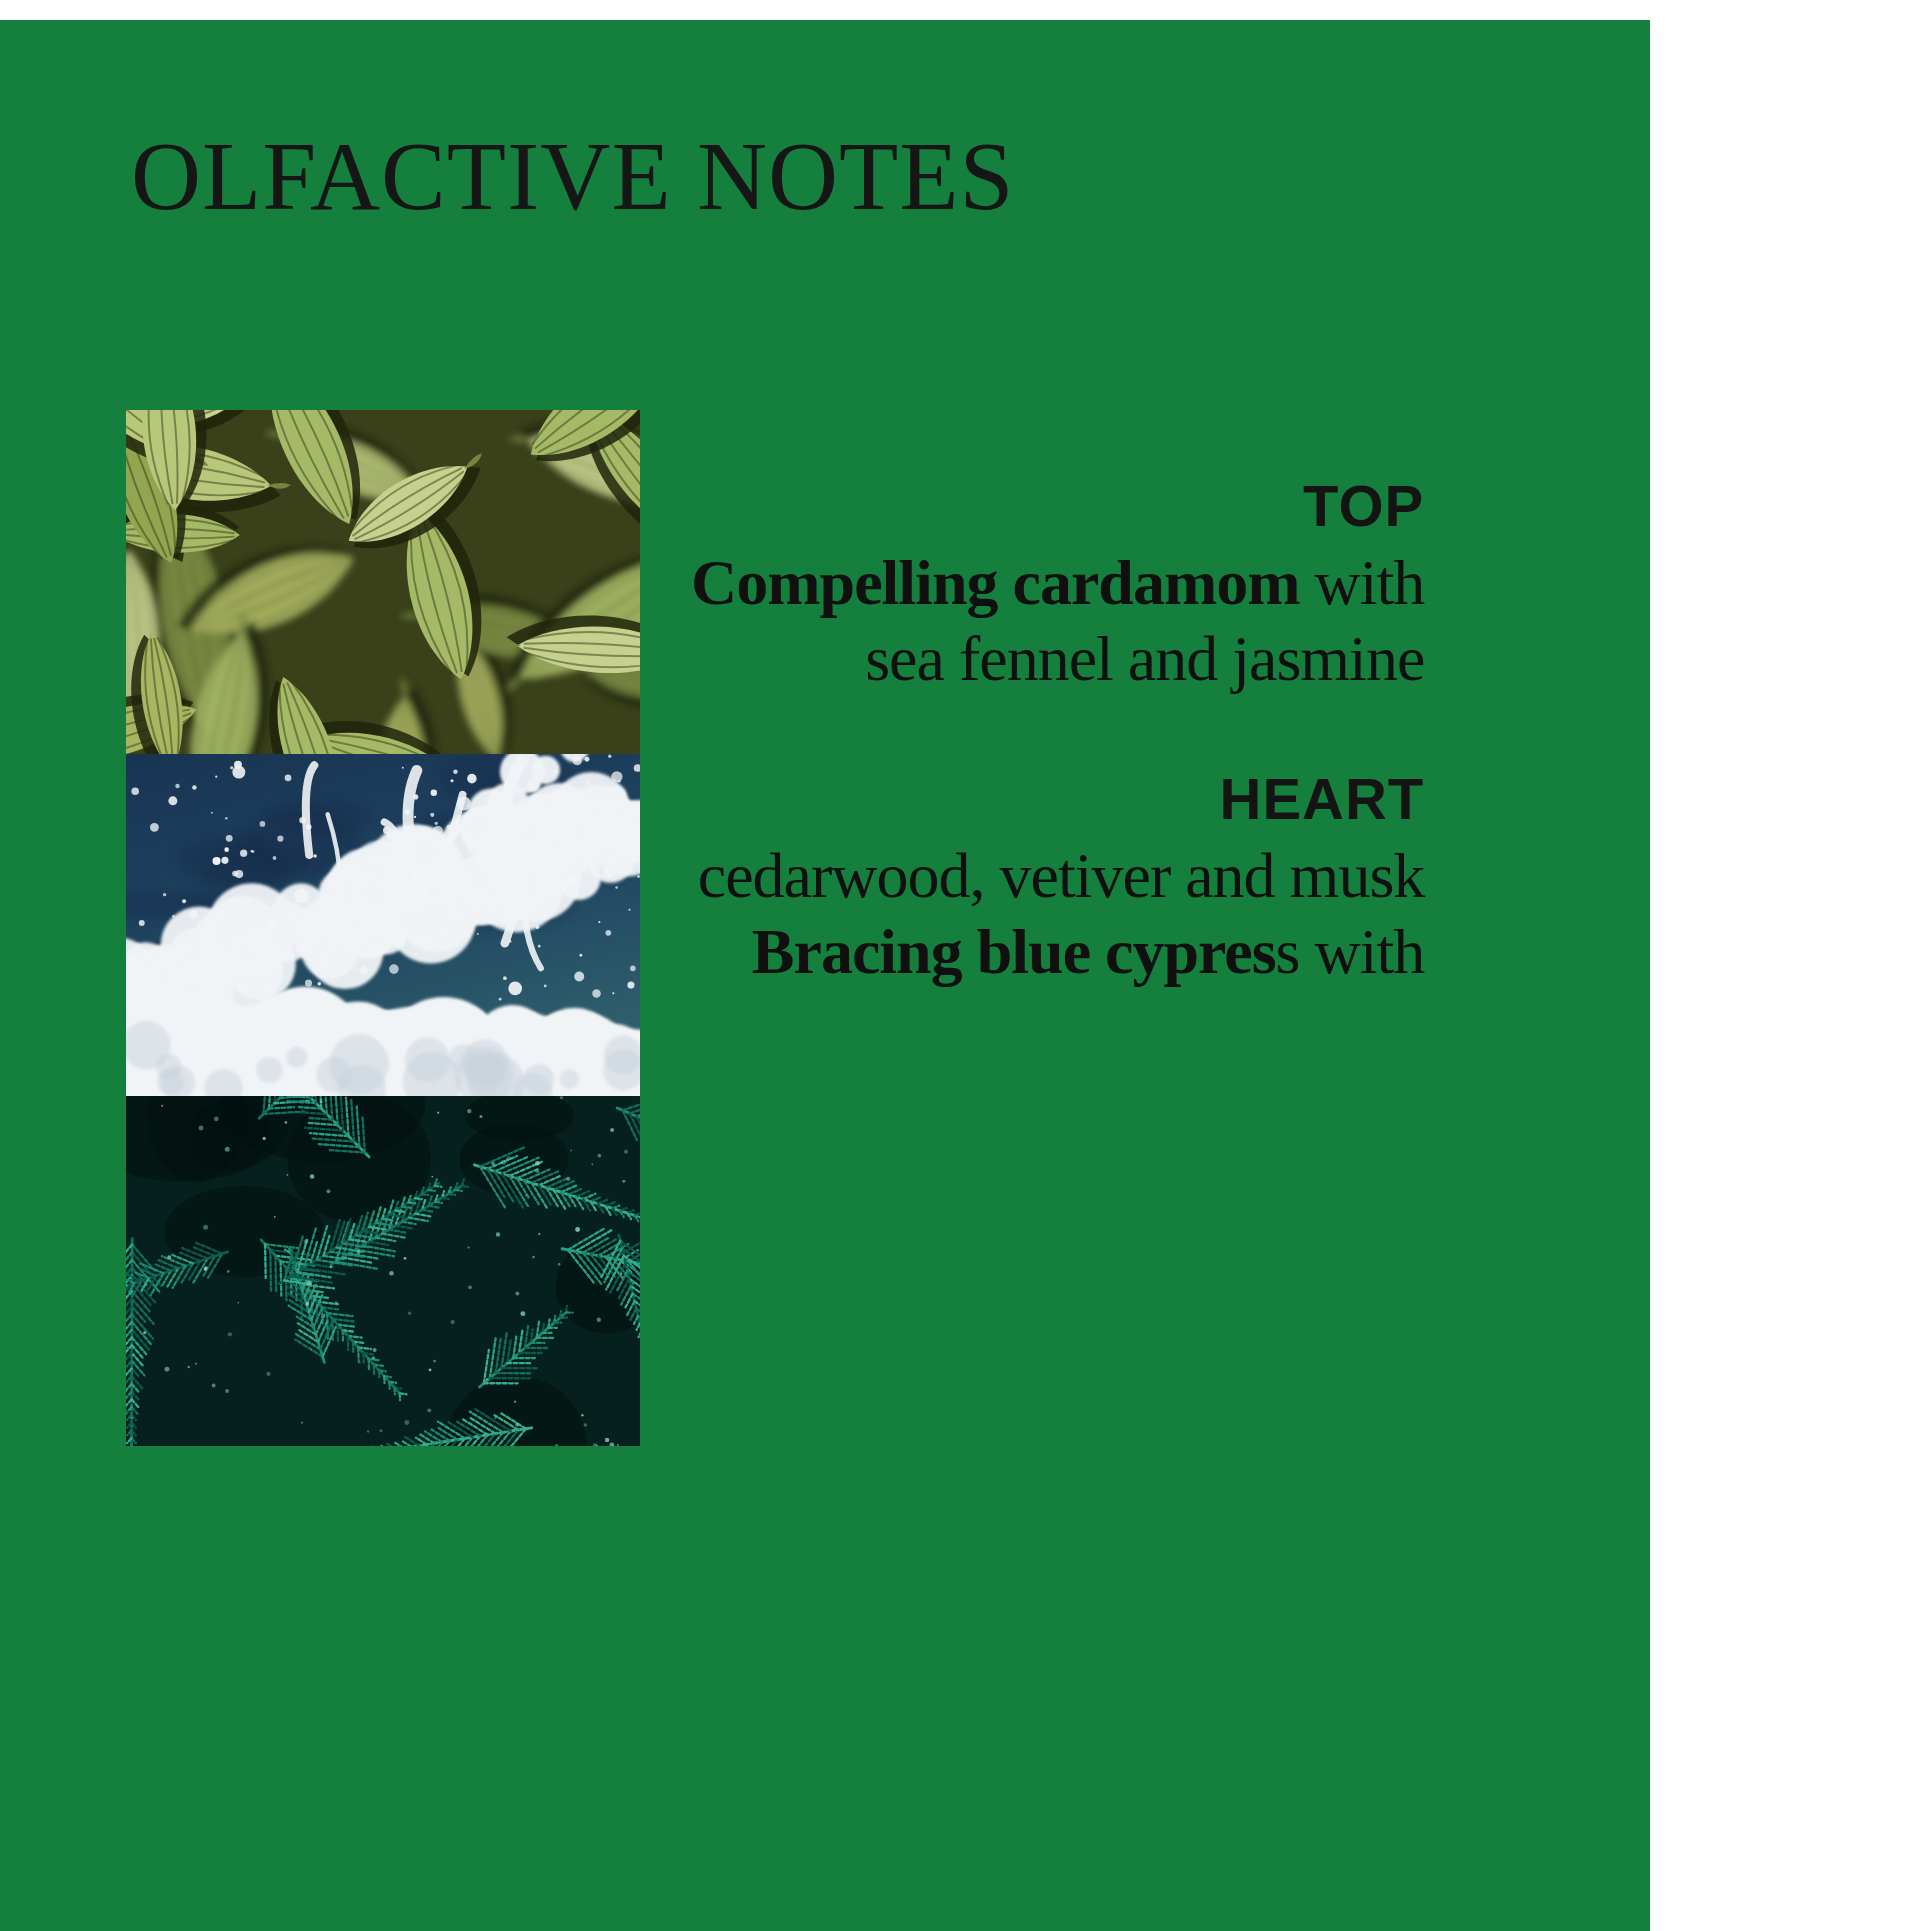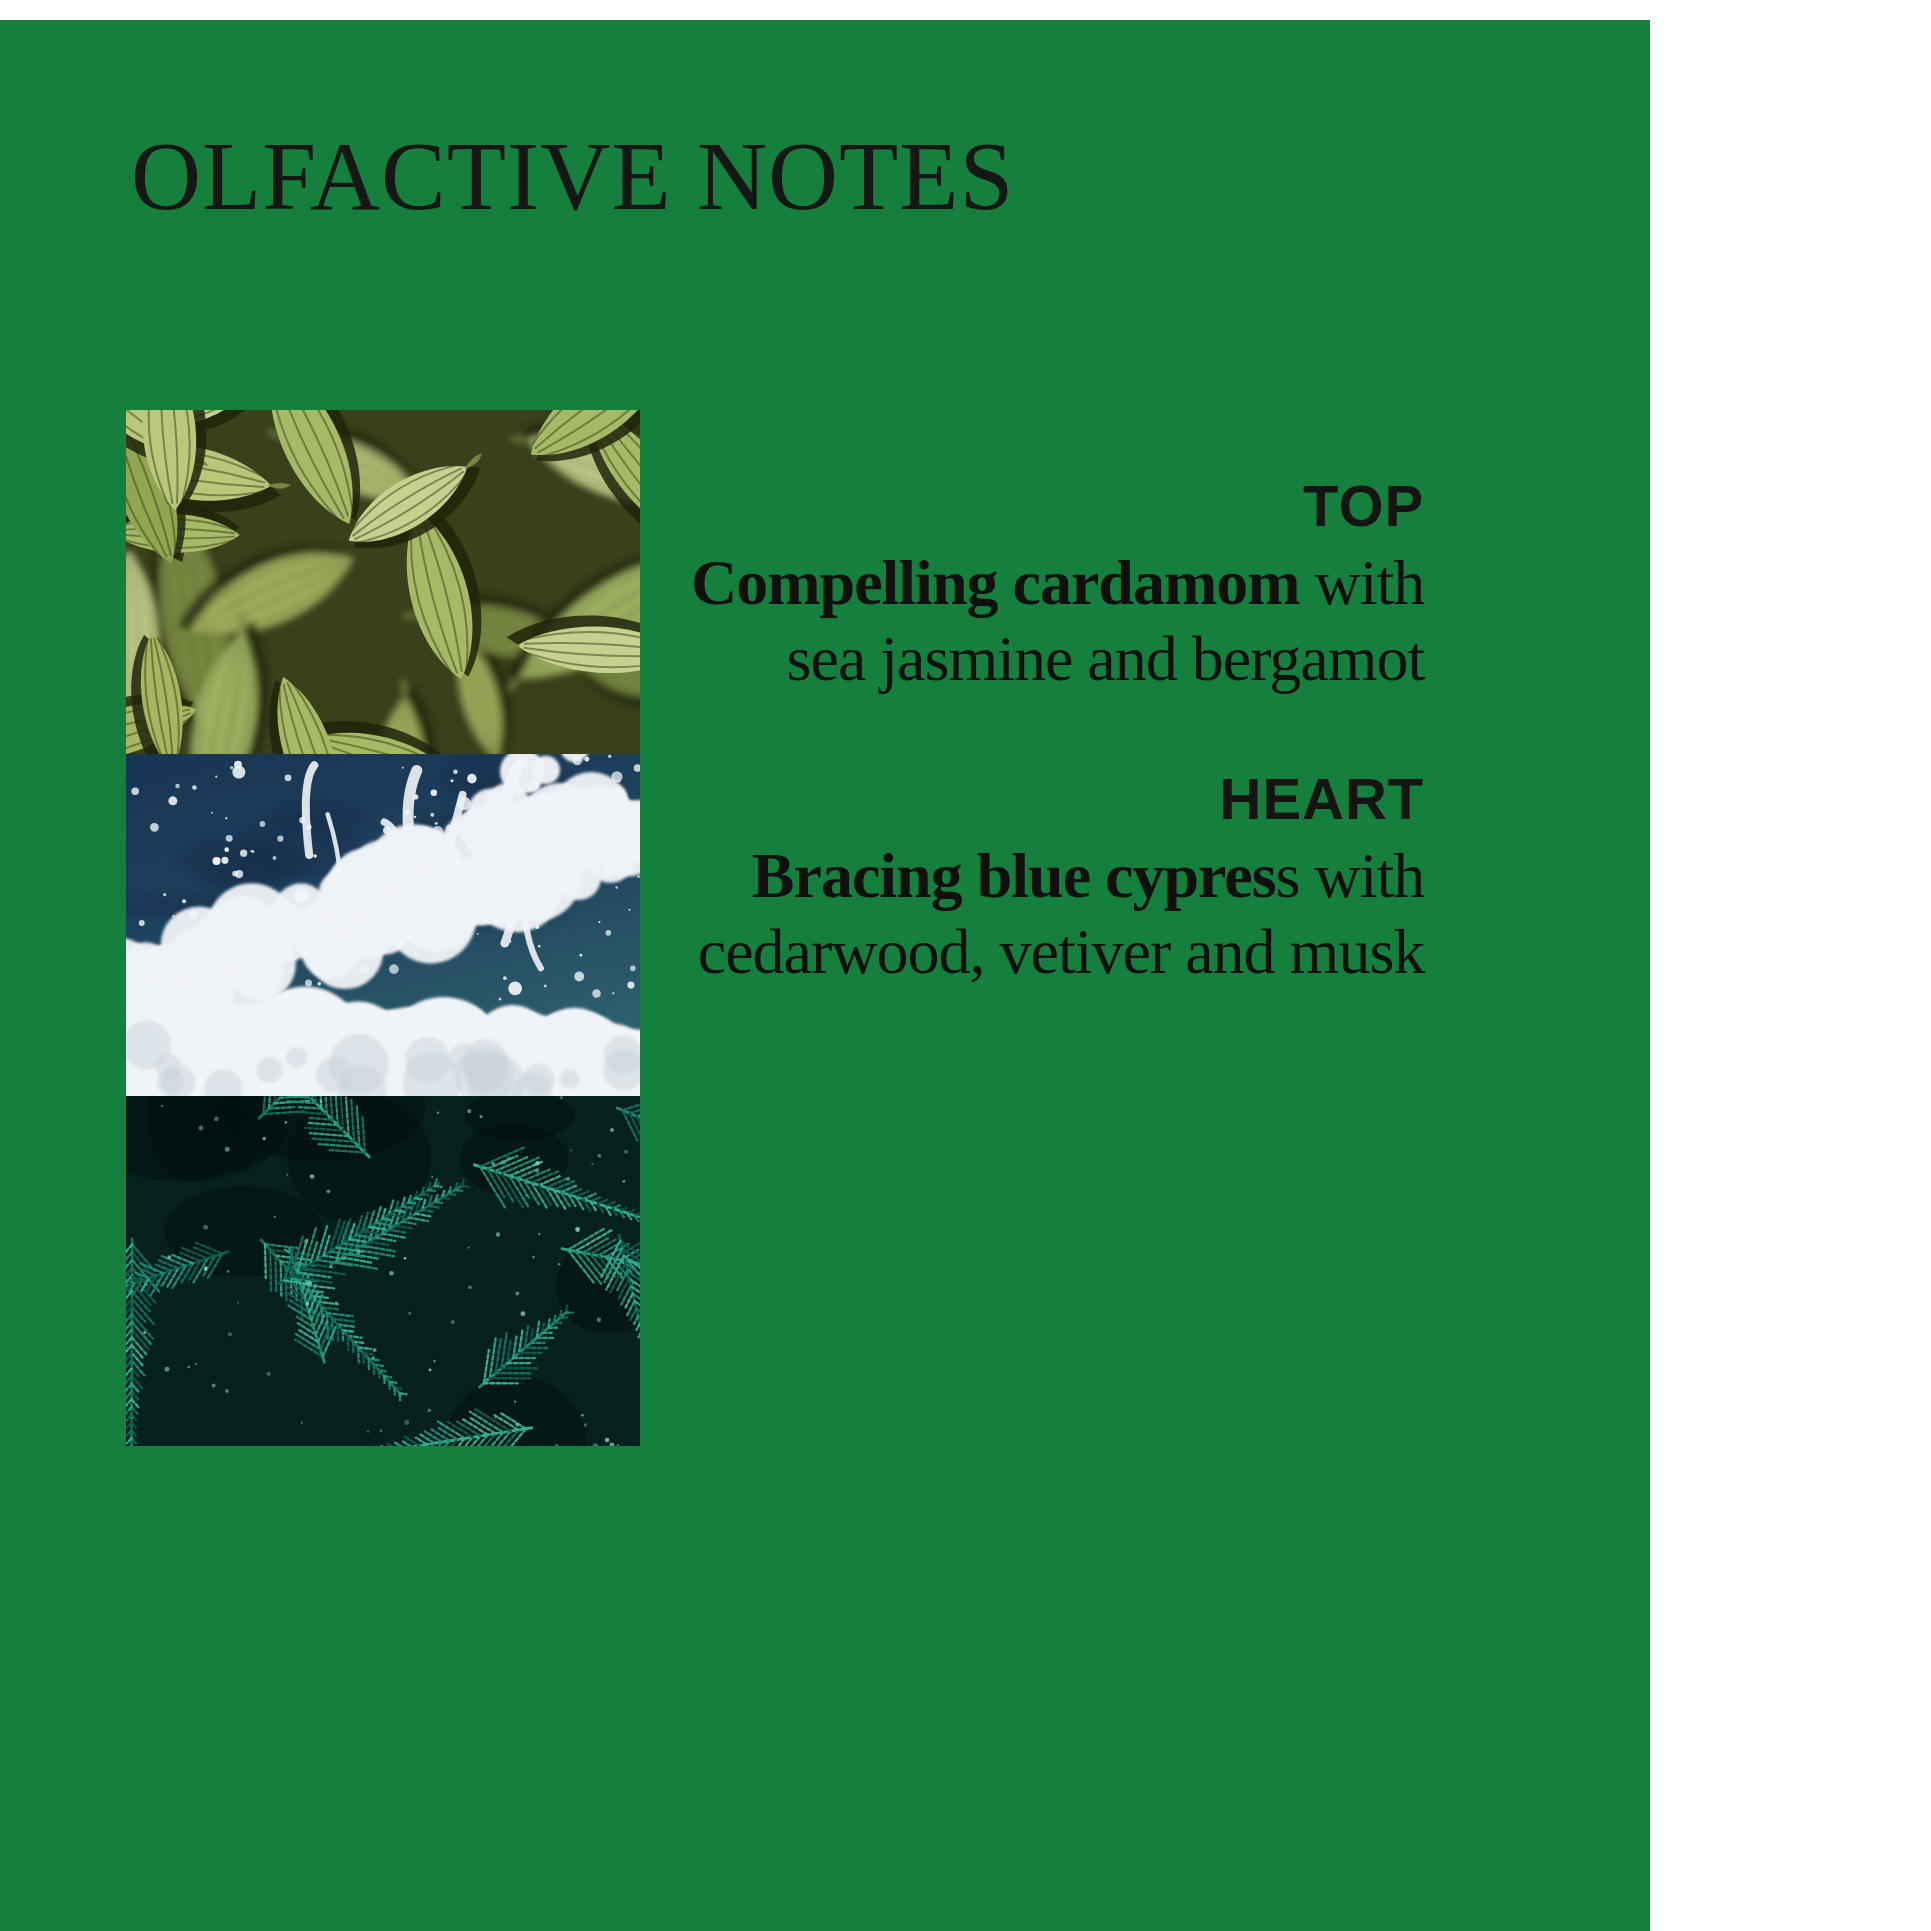--- a/index.html
+++ b/index.html
@@ -1569,25 +1569,25 @@
           <circle cx="515.3" cy="88.3" r="1.50" fill="#8fd8bf" opacity="0.63"></circle>
         </svg>
     </figure>
   </div>
 
   <div class="text-col">
 
     <section class="note note--top">
       <h2 class="note-heading">TOP</h2>
       <p class="note-line"><b>Compelling cardamom</b><span> with</span></p>
-      <p class="note-line"><b></b><span>sea jasmine and bergamot</span></p>
+      <p class="note-line"><b></b><span>sea fennel and jasmine</span></p>
     </section>
 
 
     <section class="note note--base">
       <h2 class="note-heading">HEART</h2>
+      <p class="note-line"><b></b><span>cedarwood, vetiver and musk</span></p>
       <p class="note-line"><b>Bracing blue cypres</b><span>s with</span></p>
-      <p class="note-line"><b></b><span>cedarwood, vetiver and musk</span></p>
     </section>
 
   </div>
 </div>
 
 
 </body></html>

